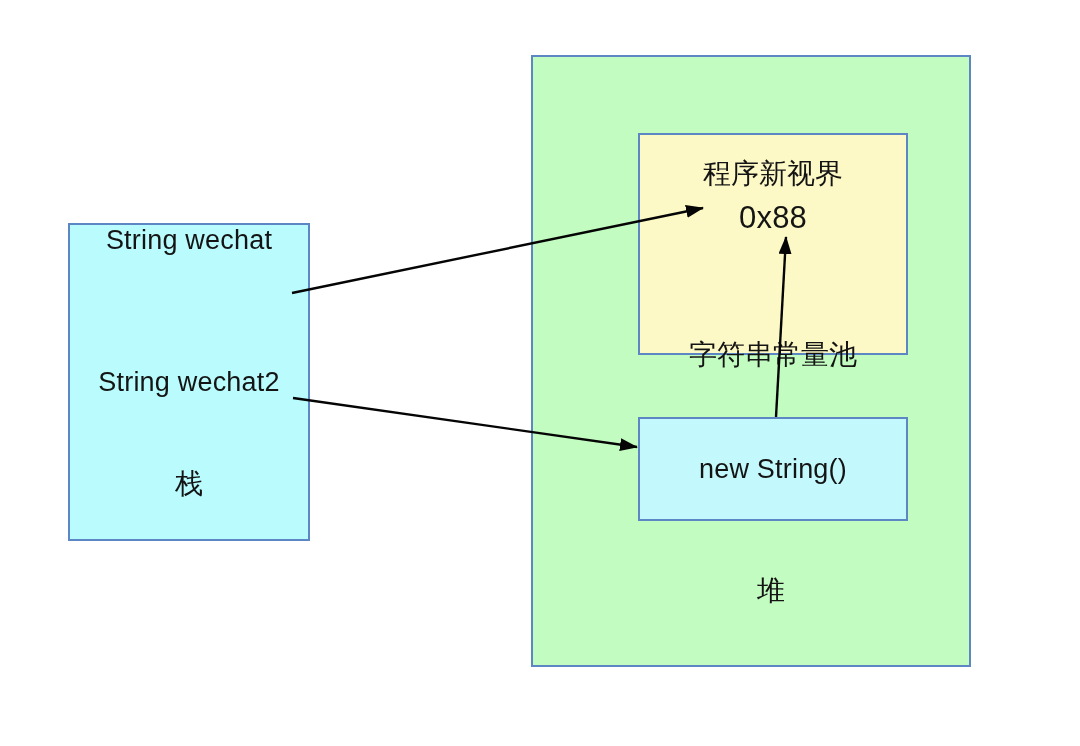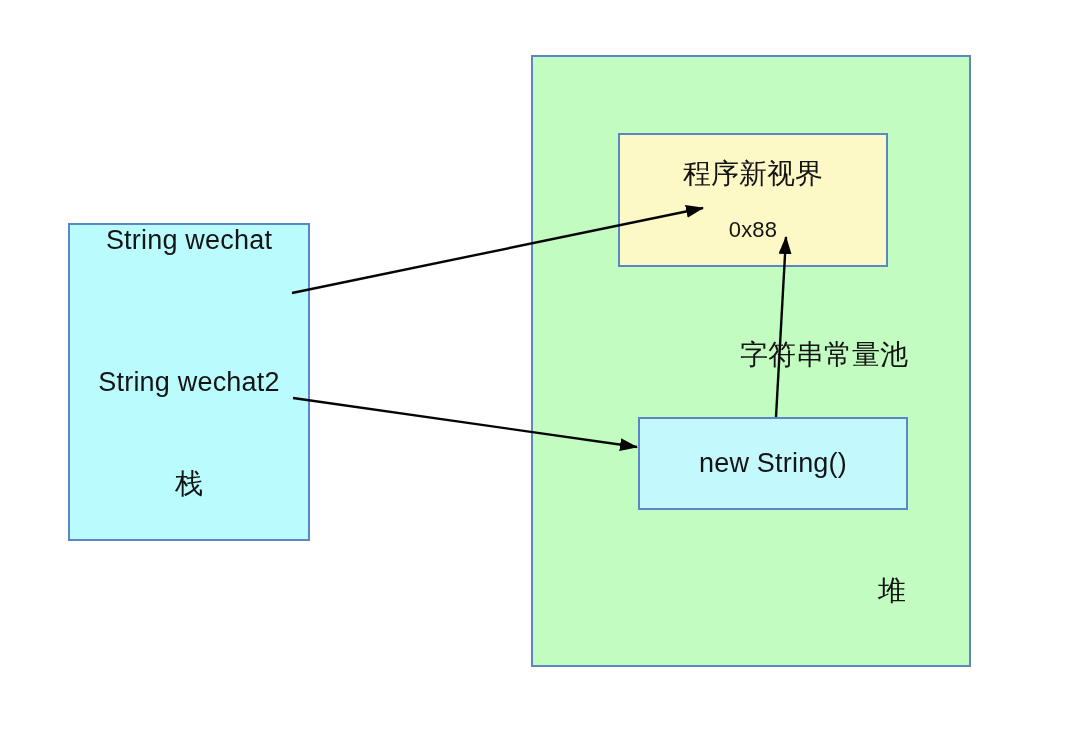--- a/index.html
+++ b/index.html
@@ -22,53 +22,53 @@
   }
   .stack-box {
     left: 68px; top: 223px;
     width: 242px; height: 318px;
   }
   .heap-box {
     left: 531px; top: 55px;
     width: 440px; height: 612px;
   }
   .pool-item-box {
-    left: 618px; top: 133px;
-    width: 270px; height: 134px;
+    left: 638px; top: 133px;
+    width: 270px; height: 222px;
     text-align: center;
     padding-top: 20px;
   }
   .new-string-box {
     left: 638px; top: 417px;
-    width: 270px; height: 93px;
+    width: 270px; height: 104px;
     display: flex;
     align-items: center;
     justify-content: center;
   }
   .latin-text {
     font-size: 27px;
     letter-spacing: 0.2px;
   }
   .cjk-text {
     font-size: 28px;
   }
   .stack-line {
     position: absolute;
     left: 0; width: 100%;
     text-align: center;
   }
   .floating-label {
     position: absolute;
-    text-align: right;
+    text-align: center;
     width: 270px;
     left: 638px;
   }
   .pool-label { top: 336px; }
   .heap-label { top: 572px; left: 636px; }
-  .pool-item-line2 { margin-top: 24px; font-size: 22px; }
+  .pool-item-line2 { margin-top: 7px; font-size: 31px; }
   .arrow-layer {
     position: absolute;
     left: 0; top: 0;
     width: 1080px; height: 746px;
     pointer-events: none;
   }
   .arrow-line {
     stroke-width: 2.4px;
     fill: none;
   }

